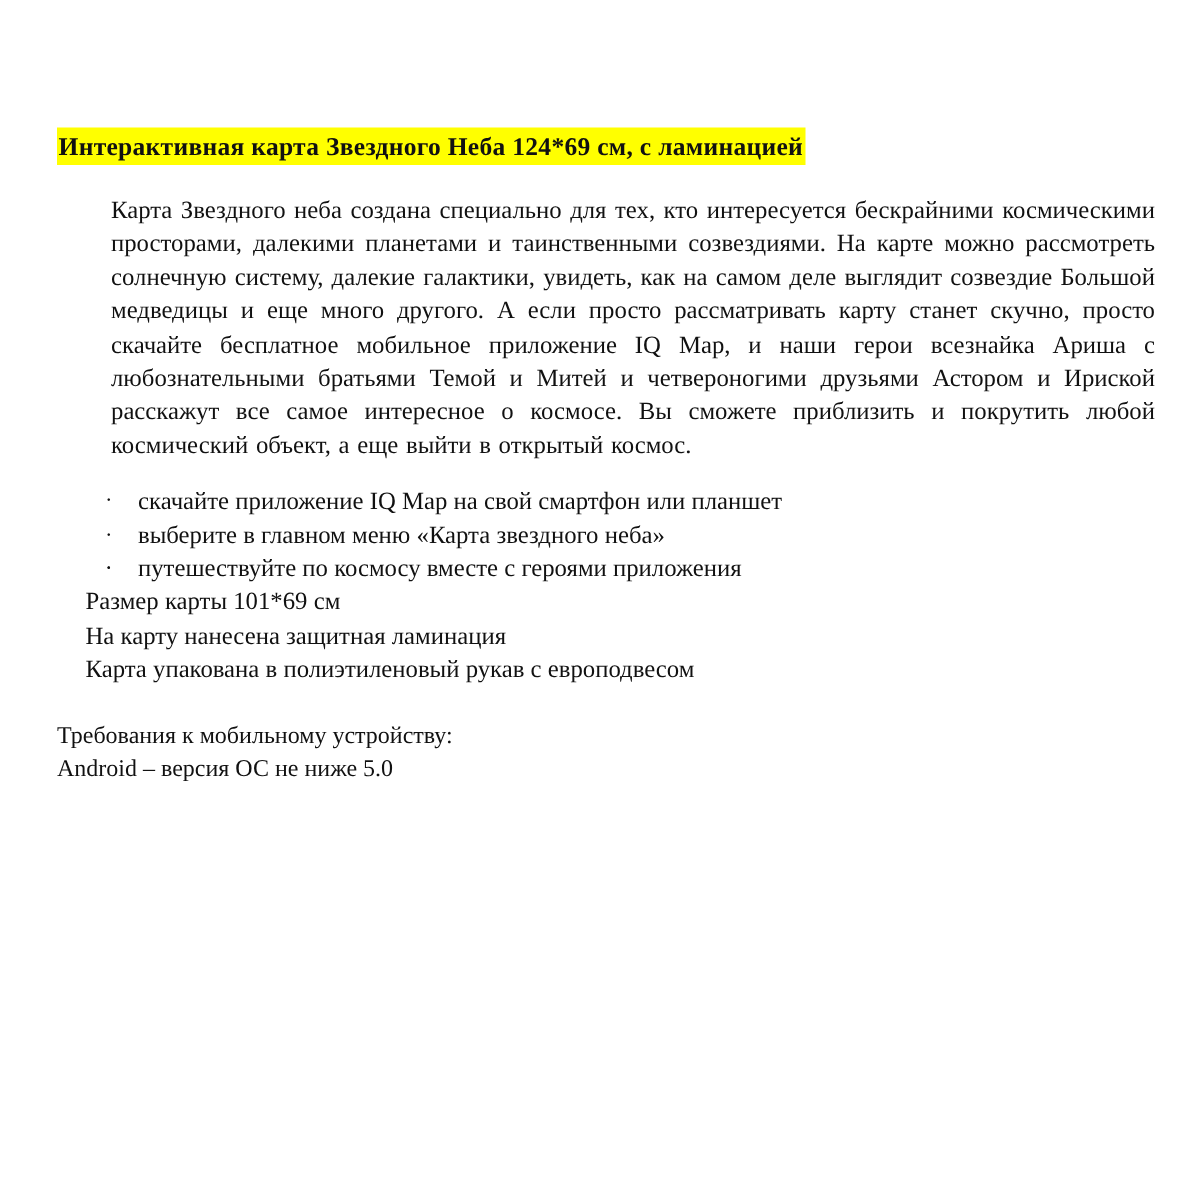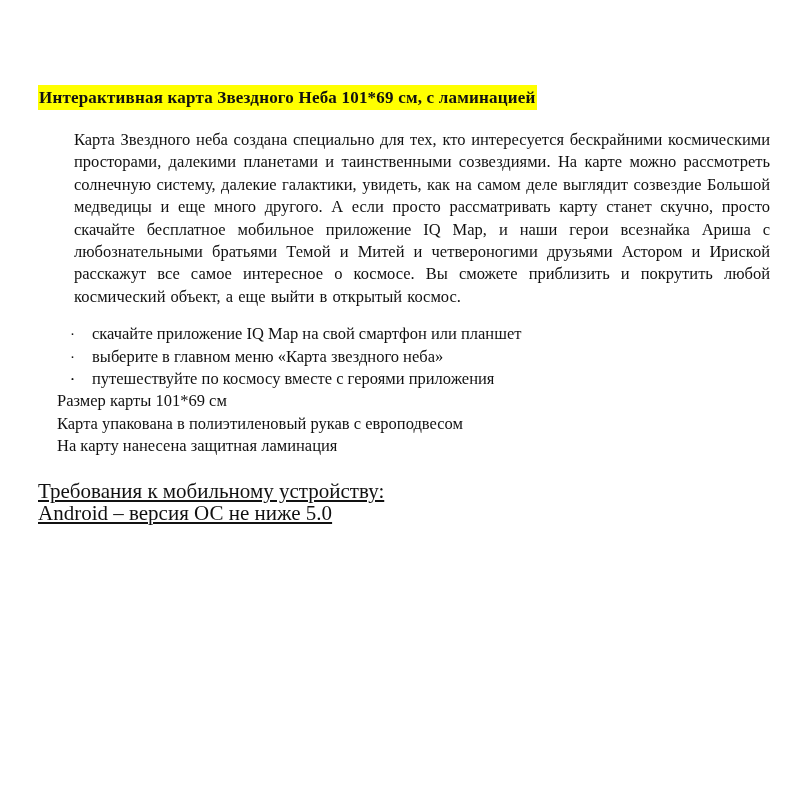--- a/index.html
+++ b/index.html
@@ -58,33 +58,32 @@
     }
     .spec-line {
       font-size: 16.5px;
       line-height: 22.4px;
       margin-left: 19px;
     }
     .requirements {
       margin-top: 22px;
     }
     .requirements p {
-      font-size: 21px;
+      font-size: 16px;
       line-height: 22.4px;
-      text-decoration: underline;
     }
   </style>
 </head>
 <body>
 
 <div class="page">
   <div class="content">
 
     <div class="title-line">
-      <span class="title-highlight">Интерактивная карта Звездного Неба 101*69 см, с ламинацией</span>
+      <span class="title-highlight">Интерактивная карта Звездного Неба 124*69 см, с ламинацией</span>
     </div>
 
     <p class="intro">Карта Звездного неба создана специально для тех, кто интересуется бескрайними космическими просторами, далекими планетами и таинственными созвездиями. На карте можно рассмотреть солнечную систему, далекие галактики, увидеть, как на самом деле выглядит созвездие Большой медведицы и еще много другого. А если просто рассматривать карту станет скучно, просто скачайте бесплатное мобильное приложение IQ Map, и наши герои всезнайка Ариша с любознательными братьями Темой и Митей и четвероногими друзьями Астором и Ириской расскажут все самое интересное о космосе. Вы сможете приблизить и покрутить любой космический объект, а еще выйти в открытый космос.</p>
 
     <ul class="steps">
       <li>
         <span class="bullet-marker">·</span>
         <span>скачайте приложение IQ Map на свой смартфон или планшет</span>
       </li>
       <li>
@@ -94,22 +93,22 @@
       <li>
         <span class="bullet-marker">·</span>
       </li>
       <li>
         <span class="bullet-marker">·</span>
         <span>путешествуйте по космосу вместе с героями приложения</span>
       </li>
     </ul>
 
     <p class="spec-line">Размер карты 101*69 см</p>
+    <p class="spec-line">На карту нанесена защитная ламинация</p>
     <p class="spec-line">Карта упакована в полиэтиленовый рукав с европодвесом</p>
-    <p class="spec-line">На карту нанесена защитная ламинация</p>
 
     <div class="requirements">
       <p>Требования к мобильному устройству:</p>
       <p>Android – версия ОС не ниже 5.0</p>
     </div>
 
   </div>
 </div>
 
 </body></html>

